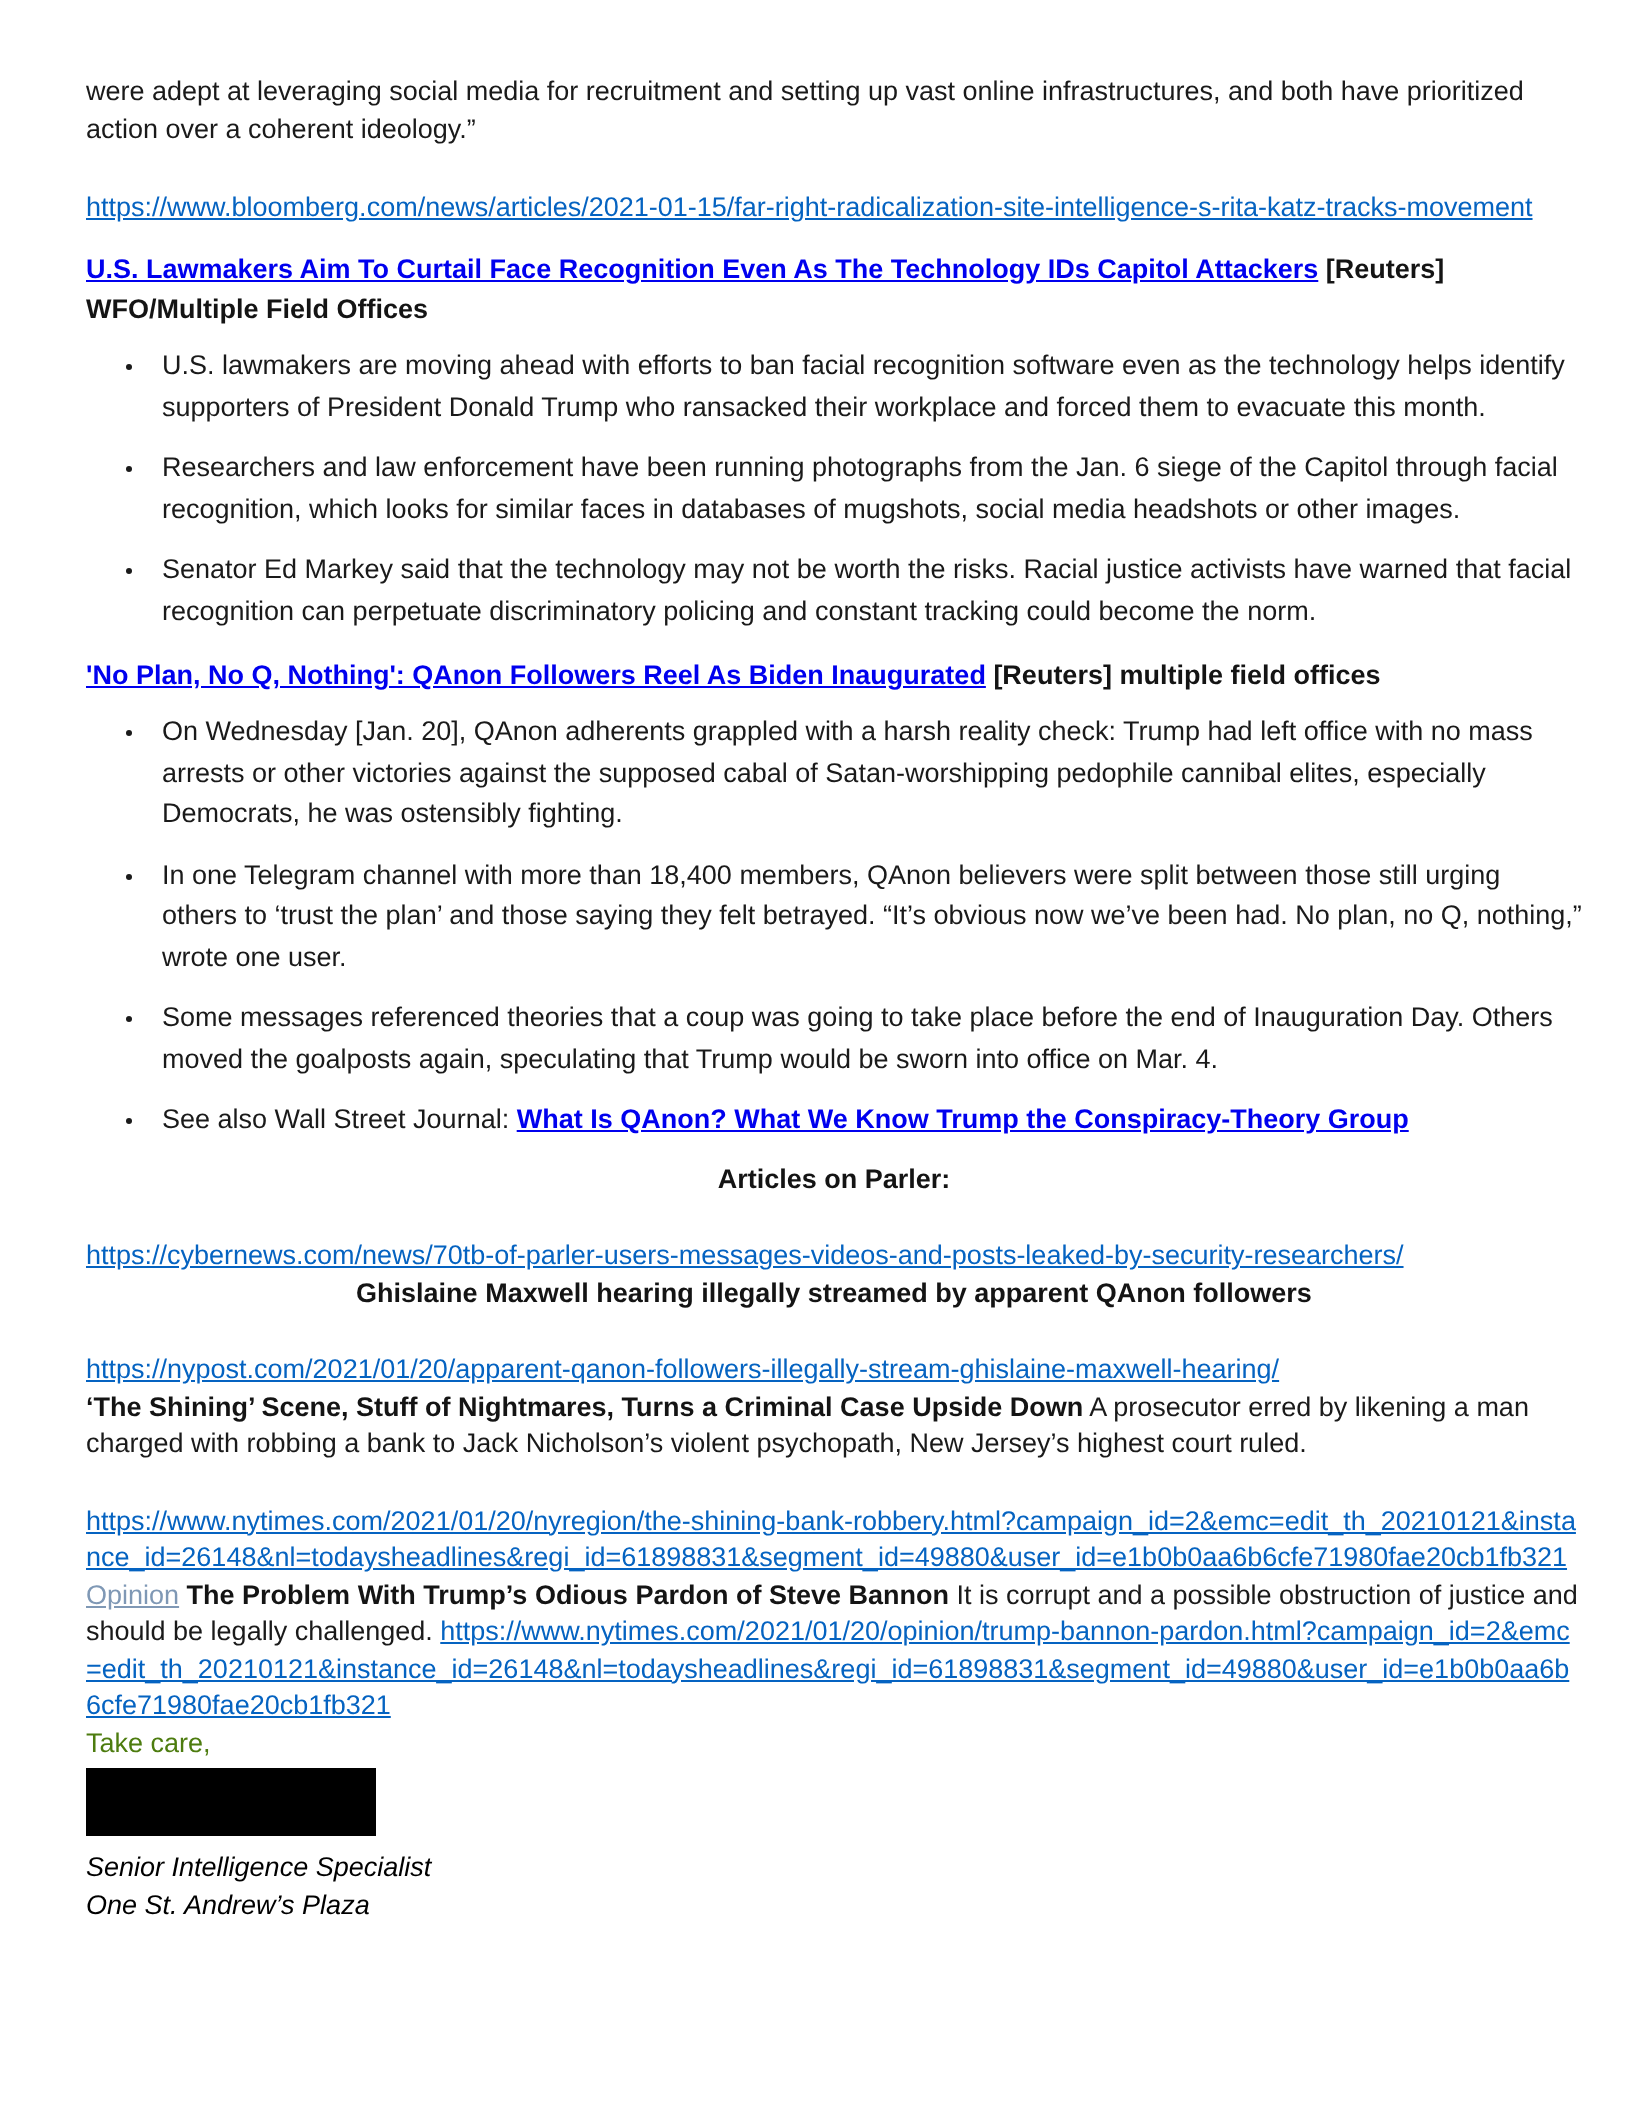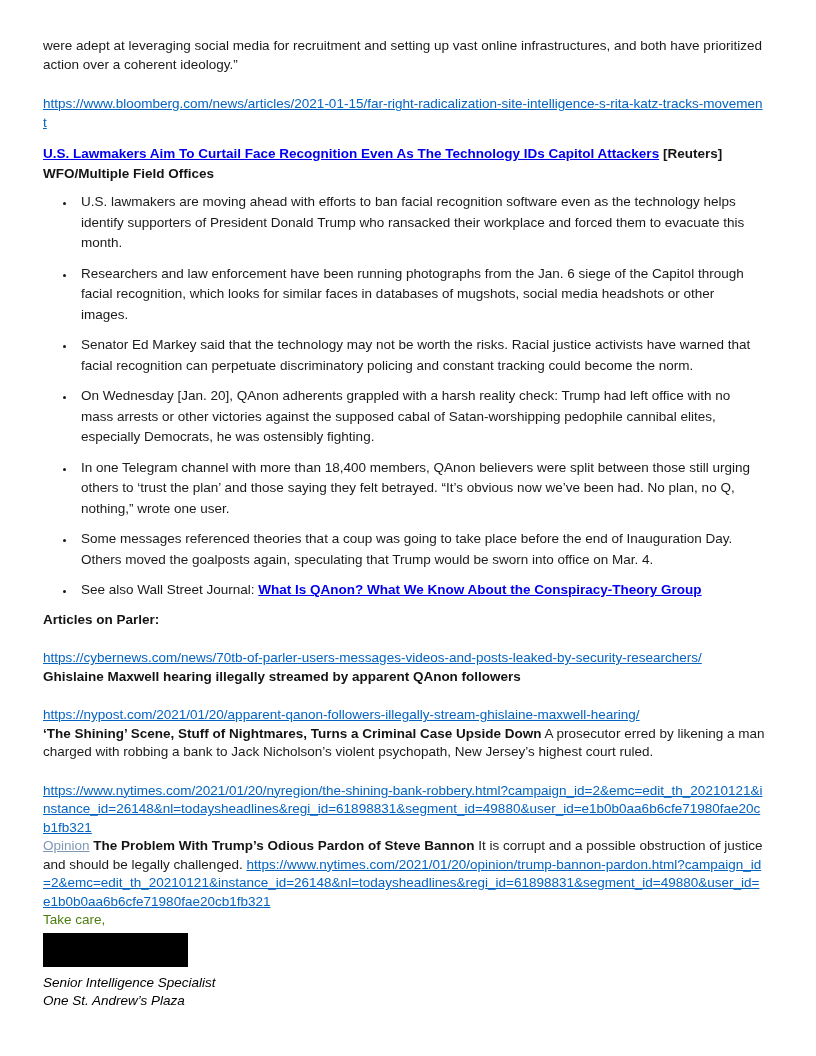--- a/index.html
+++ b/index.html
@@ -1,40 +1,40 @@
 <!DOCTYPE html>
 <html><head>
 <meta charset="utf-8">
 <style>
   * { box-sizing: border-box; }
   html, body { margin: 0; padding: 0; background: #ffffff; }
   .page {
     position: relative;
     width: 816px;
     height: 1056px;
-    padding: 36px 51px 0 43px;
+    padding: 36px 25px 0 43px;
     background: #ffffff;
     font-family: "Liberation Sans", sans-serif;
     font-size: 13.5px;
     line-height: 19px;
     color: #1a1a1a;
     overflow: hidden;
   }
   p { margin: 0; }
   a { text-decoration: underline; cursor: pointer; }
   .url { color: #0563C1; font-weight: 400; margin-top: 20px; }
   .block { display: block; }
   .wrap-url { word-break: break-all; overflow-wrap: anywhere; }
   .hl { color: #0000EE; font-weight: 700; }
   .headline { font-weight: 700; line-height: 20px; margin-top: 12px; color: #141414; }
   ul.bullets { margin: 8px 0 0 0; padding-left: 33px; }
   ul.bullets li { margin: 0 0 10px 0; line-height: 20.5px; padding-left: 5px; }
   ul.bullets li::marker { font-size: 0.8em; color: #1a1a1a; }
   .dense p, .dense a.block { line-height: 18.5px; }
-  .bold { font-weight: 700; color: #141414; }
+  .bold { font-weight: 700; color: #141414; text-align: center; }
   .opinion-label { color: #7F98B5; font-weight: 400; text-align: right; }
   .takecare { color: #4d7c0f; }
   .redaction { width: 145px; height: 34px; background: #000000; margin: 3px 0 7px 0; }
   .signature { margin-top: 5px; }
   .signature div {
     color: #000000;
     font-weight: 400;
     font-style: italic;
     line-height: 18.5px;
   }
@@ -48,26 +48,27 @@
   <a class="url block wrap-url">https://www.bloomberg.com/news/articles/2021-01-15/far-right-radicalization-site-intelligence-s-rita-katz-tracks-movement</a>
 
   <div class="headline"><a class="hl">U.S. Lawmakers Aim To Curtail Face Recognition Even As The Technology IDs Capitol Attackers</a><span> [Reuters] WFO/Multiple Field Offices</span></div>
 
   <ul class="bullets">
     <li>U.S. lawmakers are moving ahead with efforts to ban facial recognition software even as the technology helps identify supporters of President Donald Trump who ransacked their workplace and forced them to evacuate this month.</li>
     <li>Researchers and law enforcement have been running photographs from the Jan. 6 siege of the Capitol through facial recognition, which looks for similar faces in databases of mugshots, social media headshots or other images.</li>
     <li>Senator Ed Markey said that the technology may not be worth the risks. Racial justice activists have warned that facial recognition can perpetuate discriminatory policing and constant tracking could become the norm.</li>
   </ul>
 
+  <div class="headline"><a class="hl">'No Plan, No Q, Nothing': QAnon Followers Reel As Biden Inaugurated</a><span> [Reuters] multiple field offices</span></div>
 
   <ul class="bullets">
     <li>On Wednesday [Jan. 20], QAnon adherents grappled with a harsh reality check: Trump had left office with no mass arrests or other victories against the supposed cabal of Satan-worshipping pedophile cannibal elites, especially Democrats, he was ostensibly fighting.</li>
     <li>In one Telegram channel with more than 18,400 members, QAnon believers were split between those still urging others to ‘trust the plan’ and those saying they felt betrayed. “It’s obvious now we’ve been had. No plan, no Q, nothing,” wrote one user.</li>
     <li>Some messages referenced theories that a coup was going to take place before the end of Inauguration Day. Others moved the goalposts again, speculating that Trump would be sworn into office on Mar. 4.</li>
-    <li><span>See also Wall Street Journal: </span><a class="hl">What Is QAnon? What We Know About the Conspiracy-Theory Group</a></li>
+    <li><span>See also Wall Street Journal: </span><a class="hl">What Is QAnon? What We Know Trump the Conspiracy-Theory Group</a></li>
   </ul>
 
   <div class="dense">
     <p class="bold">Articles on Parler:</p>
     <a class="url block wrap-url">https://cybernews.com/news/70tb-of-parler-users-messages-videos-and-posts-leaked-by-security-researchers/</a>
 
     <p class="bold">Ghislaine Maxwell hearing illegally streamed by apparent QAnon followers</p>
     <a class="url block wrap-url">https://nypost.com/2021/01/20/apparent-qanon-followers-illegally-stream-ghislaine-maxwell-hearing/</a>
 
     <p><span class="bold">‘The Shining’ Scene, Stuff of Nightmares, Turns a Criminal Case Upside Down</span><span> A prosecutor erred by likening a man charged with robbing a bank to Jack Nicholson’s violent psychopath, New Jersey’s highest court ruled.</span></p>

